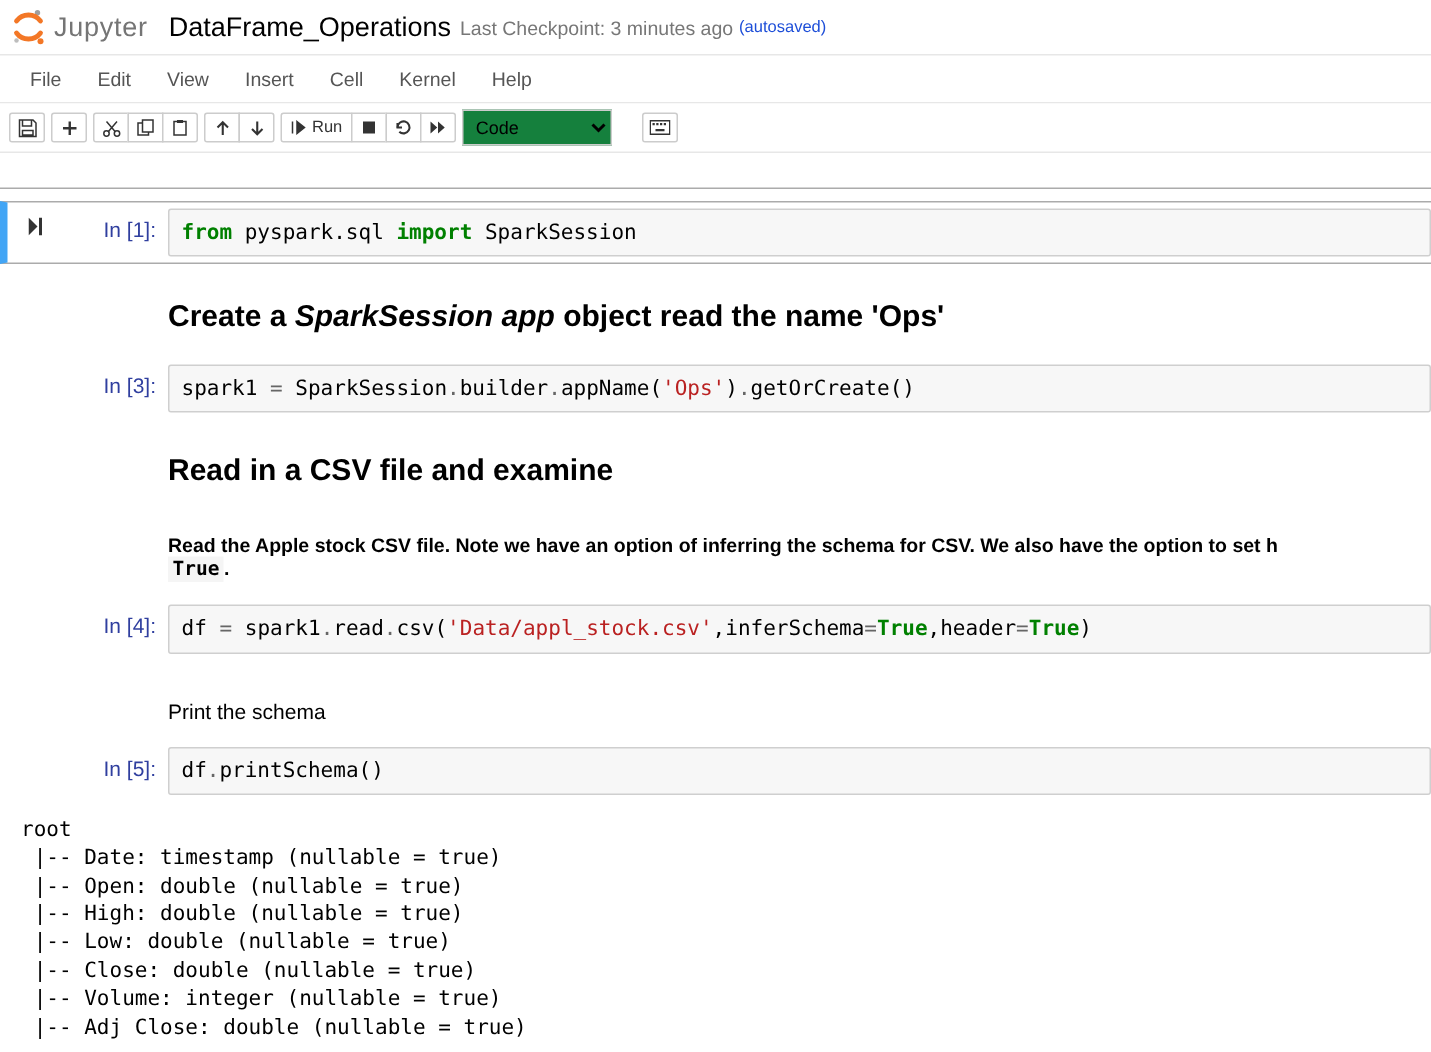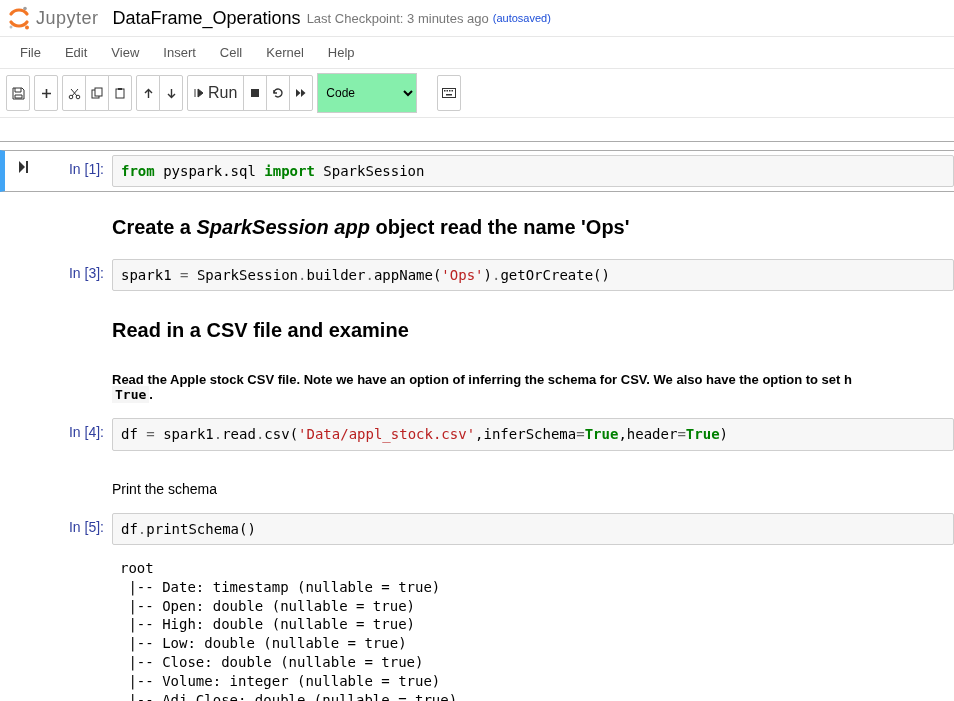--- a/index.html
+++ b/index.html
@@ -8,49 +8,49 @@
 .logo { display: flex; align-items: center; margin-right: 14px; }
 .logo-mark { width: 26px; height: 26px; position: relative; margin-right: 4px; }
 .logo-mark svg { width: 26px; height: 26px; }
 .logo-text { font-size: 18px; color: #757575; letter-spacing: 0.5px; }
 .notebook-title { font-size: 18px; color: #000; margin-right: 6px; }
 .checkpoint { font-size: 13px; color: #777; }
 .autosave { font-size: 11px; color: #1d4ed8; margin-left: 4px; }
 .menubar { border-top: 1px solid #e7e7e7; border-bottom: 1px solid #e7e7e7; background: #fff; padding: 0 8px; display: flex; }
 .menu-item { padding: 8px 12px; color: #555; font-size: 13px; cursor: pointer; }
 .toolbar { display: flex; align-items: center; padding: 4px 6px; border-bottom: 1px solid #e7e7e7; background: #fff; gap: 4px; }
-.tbtn { border: 1px solid #ccc; background: #fff; height: 36px; min-width: 24px; display: flex; align-items: center; justify-content: center; font-size: 16px; cursor: pointer; color: #333; }
+.tbtn { border: 1px solid #ccc; background: #fff; height: 20px; min-width: 24px; display: flex; align-items: center; justify-content: center; font-size: 11px; cursor: pointer; color: #333; }
 .tbtn-group { display: flex; }
 .tbtn-group .tbtn { border-radius: 0; margin-left: -1px; }
 .tbtn-group .tbtn:first-child { margin-left: 0; border-top-left-radius: 2px; border-bottom-left-radius: 2px; }
 .tbtn-group .tbtn:last-child { border-top-right-radius: 2px; border-bottom-right-radius: 2px; }
 .tbtn.single { border-radius: 2px; }
 .tbtn-run { padding: 0 6px; gap: 4px; }
-select.celltype { height: 40px; border: 1px solid #ccc; background: #86efac; font-size: 12px; padding: 0 4px; min-width: 100px; }
+select.celltype { height: 24px; border: 1px solid #ccc; background: #15803d; font-size: 12px; padding: 0 4px; min-width: 100px; }
 .spacer-below-toolbar { height: 24px; background: #fff; border-bottom: 1px solid #ababab; }
 .notebook { padding: 8px 0 20px 0; }
 .cell { display: flex; padding: 4px 0 4px 6px; }
 .cell.selected { border-left: 5px solid #42A5F5; padding-left: 1px; }
 .cell.selected .input-area { background: #f7f7f7; }
 .run-indicator { width: 36px; display: flex; justify-content: center; padding-top: 6px; color: #333; font-size: 14px; }
 .prompt { width: 70px; text-align: right; font-family: Liberation Sans, sans-serif; font-size: 14px; padding: 6px 8px 0 0; color: #303F9F; white-space: nowrap; }
 .prompt.empty { color: transparent; }
 .input-area { flex: 1; border: 1px solid #cfcfcf; background: #f7f7f7; border-radius: 2px; padding: 6px 8px; font-family: monospace; font-size: 14px; line-height: 1.3; margin-right: 0; }
 .code { white-space: pre; }
 .kw-green { color: #008000; font-weight: bold; }
 .str { color: #BA2121; }
 .bool { color: #008000; font-weight: bold; }
 .op { color: #666; }
 .md-content { flex: 1; padding: 12px 0 4px 0; }
 .md-h2 { font-size: 20px; font-weight: bold; color: #000; margin: 8px 0; }
 .md-em { font-style: italic; }
 .md-bold { font-weight: bold; font-size: 13px; color: #000; margin: 10px 0 4px 0; }
 .md-bold .mono { font-family: monospace; background: #f5f5f5; padding: 1px 3px; }
 .md-h4 { font-size: 14px; font-weight: normal; margin: 10px 0 4px 0; }
-.output { display: flex; padding: 4px 0 4px 6px; }
+.output { display: flex; padding: 4px 0 4px 6px; flex-direction: column; }
 .output-prompt { width: 106px; }
 .output-area { flex: 1; font-family: monospace; font-size: 14px; line-height: 1.35; white-space: pre; padding: 6px 0 0 8px; }
 </style>
 </head>
 <body>
 
 <div class="header">
   <div class="logo">
     <div class="logo-mark">
       <svg viewBox="0 0 26 26">

